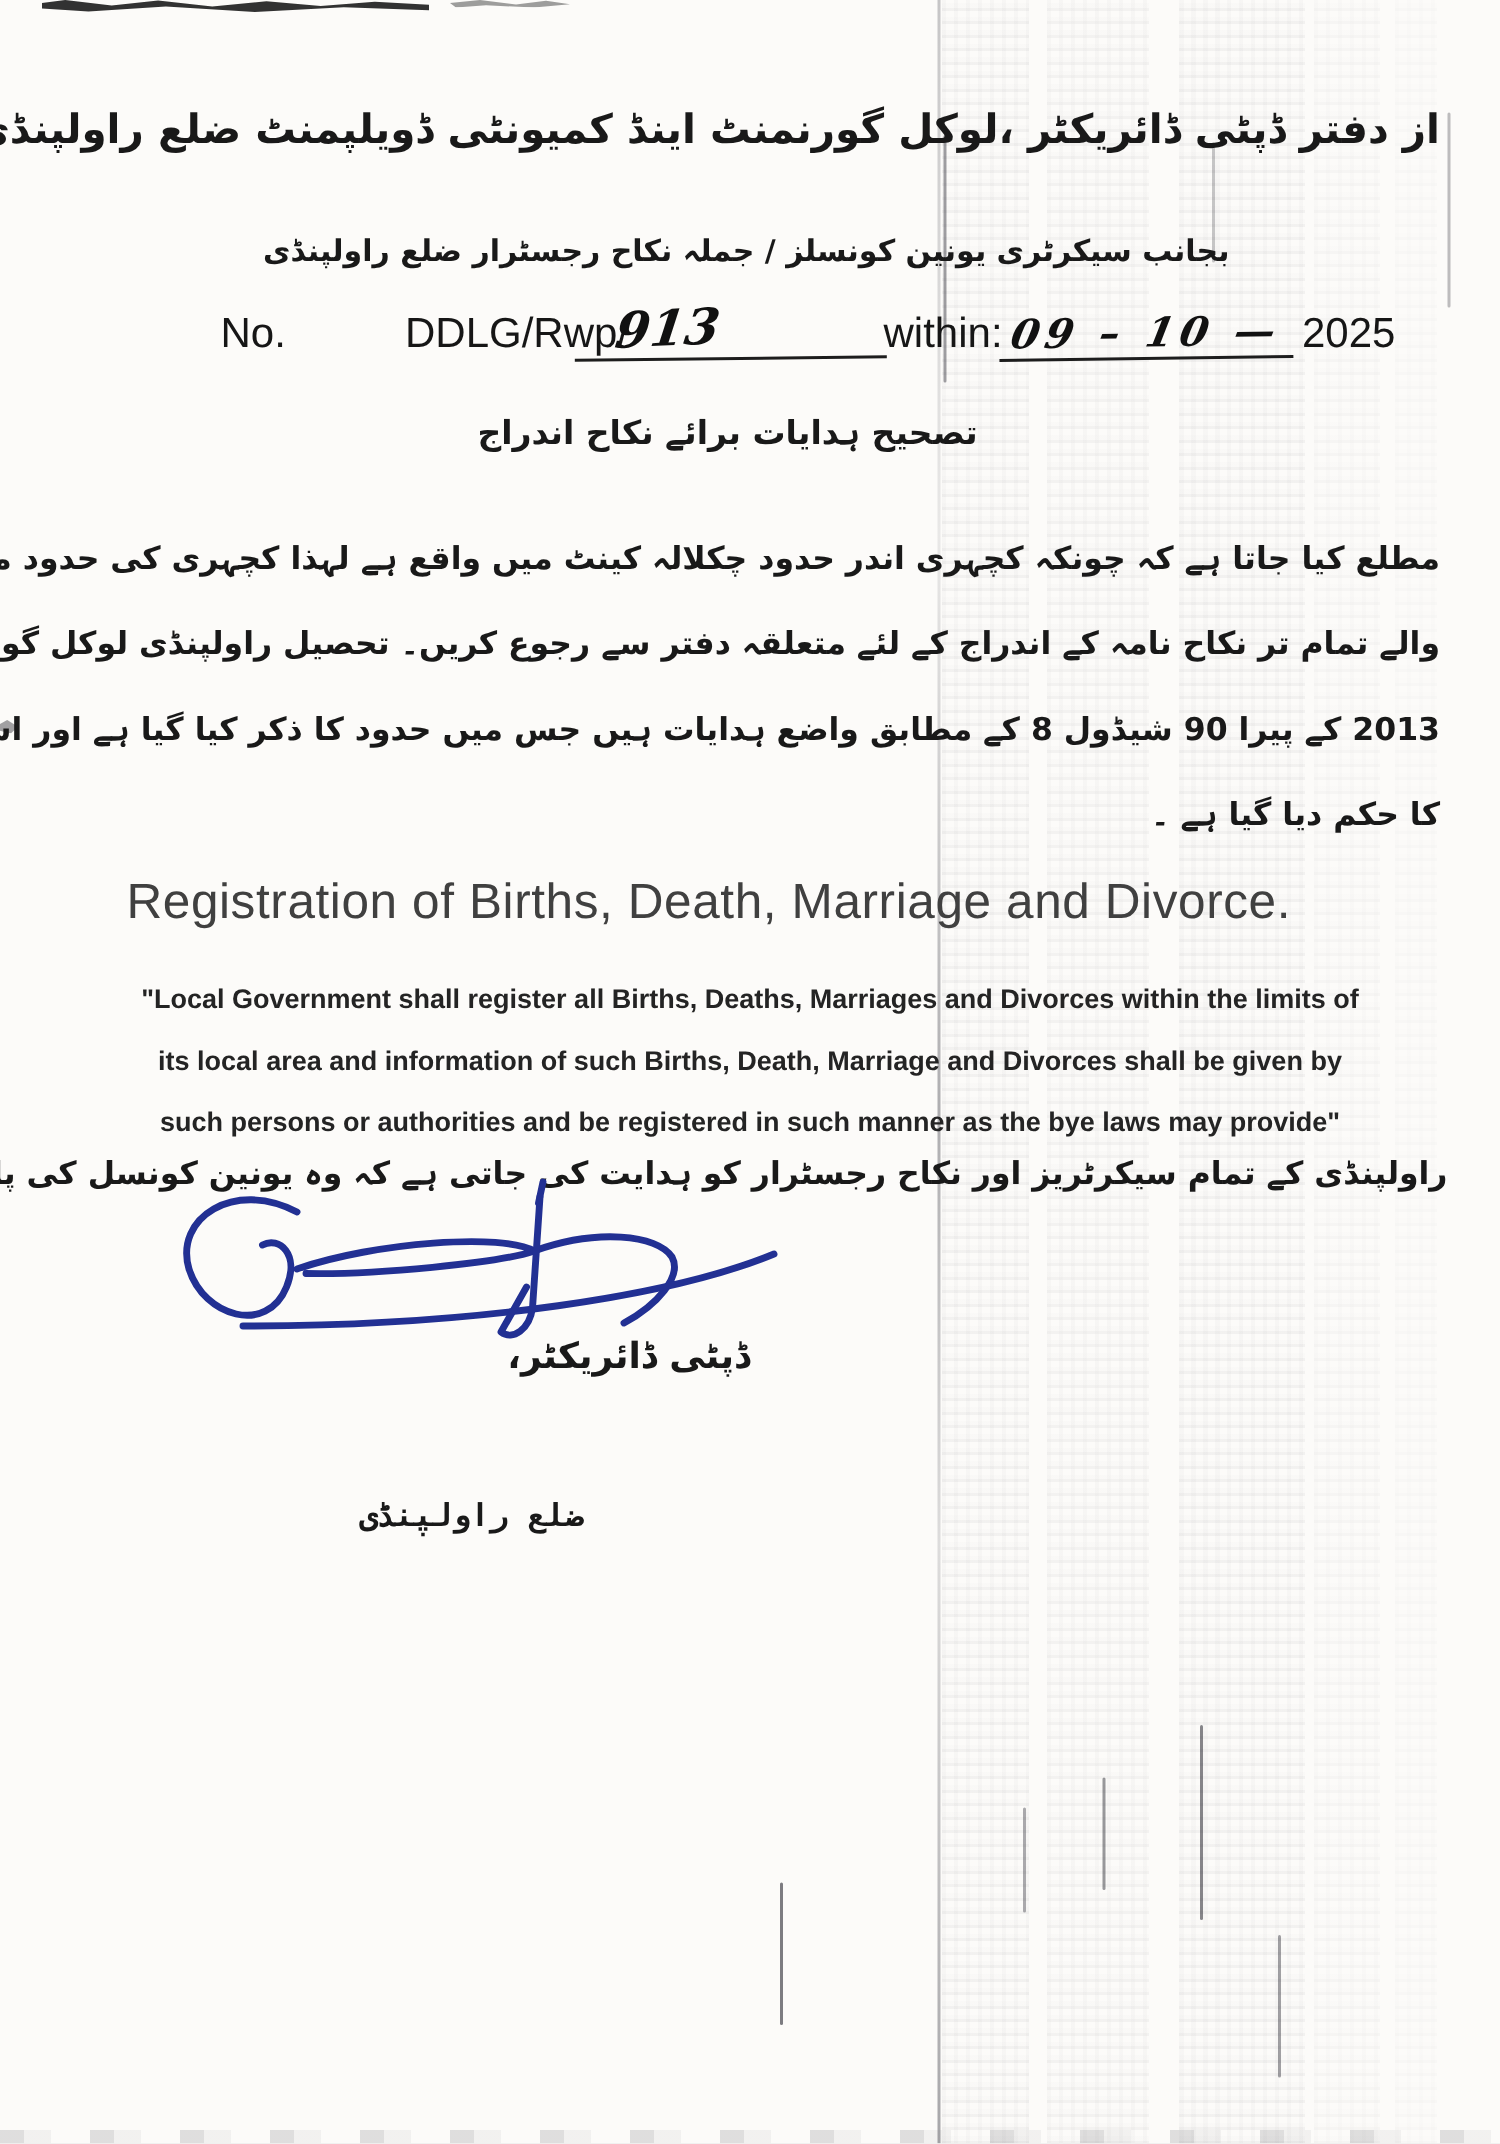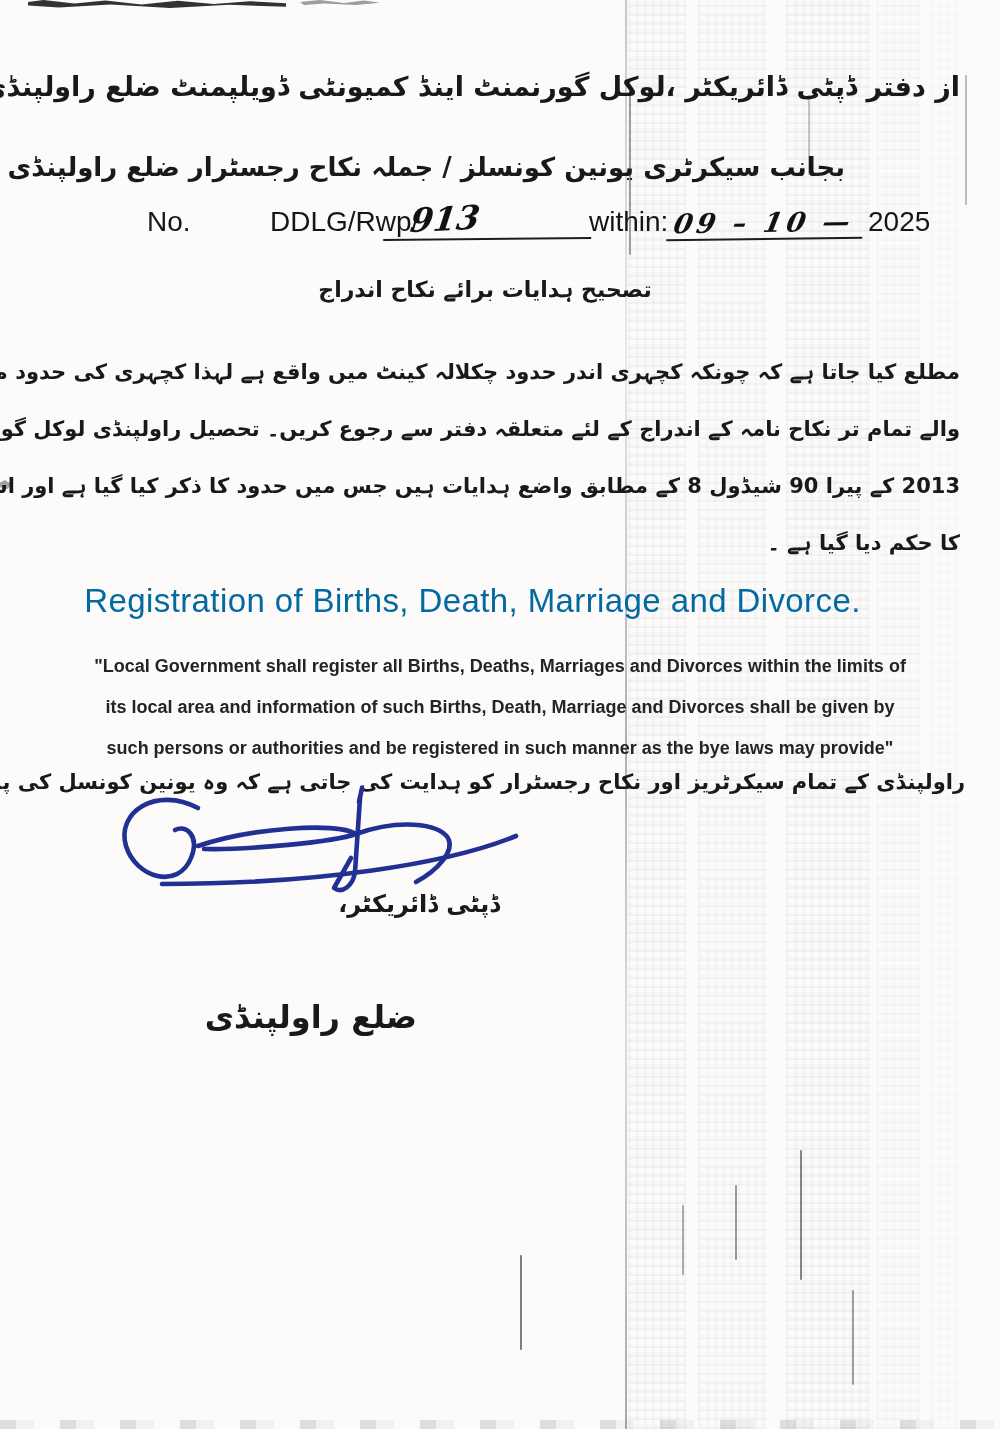--- a/index.html
+++ b/index.html
@@ -37,21 +37,21 @@
   .d6 { left:965px; top:75px;  height:130px; opacity:.35; }
   .d7 { left:682px; top:1205px; height:70px;  opacity:.45; }
   .d8 { left:808px; top:95px;  height:80px;  opacity:.3; }
   .bottom-smear { left:0; bottom:0; width:100%; height:9px; opacity:.5;
     background:repeating-linear-gradient(90deg, rgba(85,85,92,.35) 0 16px, rgba(85,85,92,.12) 16px 34px, rgba(0,0,0,0) 34px 60px); }
   .edge-mark { left:0; top:480px; width:12px; height:9px; background:rgba(70,70,75,.5);
     clip-path:polygon(0 30%,40% 0,100% 50%,60% 100%,0 80%); }
   
   .urdu { font-family:"DejaVu Sans", sans-serif; direction:rtl; unicode-bidi:isolate; font-weight:700; color:#191919; }
   .hdr1 { position:absolute; top:66px;  left:255px; right:40px;  text-align:center; font-size:27px; line-height:42px; white-space:nowrap; }
-  .hdr2 { position:absolute; top:146px; left:150px; right:155px; text-align:center; font-size:26px; line-height:42px; white-space:nowrap; }
+  .hdr2 { position:absolute; top:146px; left:150px; right:155px; text-align:center; font-size:20px; line-height:42px; white-space:nowrap; }
   .subject { position:absolute; top:268px; left:240px; right:270px; text-align:center; font-size:22px; line-height:44px; white-space:nowrap; }
   .para { position:absolute; top:344px; left:35px; right:40px; }
   .para .pline { height:57px; line-height:57px; text-align:center; white-space:nowrap; font-size:21px; }
   .para .pline-last { text-align:right; padding-left:0; }
   .directive { position:absolute; top:762px; left:130px; right:35px; text-align:center; font-size:21px; line-height:40px; white-space:nowrap; }
   
   .ref { position:absolute; top:198px; left:0; width:100%; height:52px; font-size:28px; color:#161616; }
   .ref .it { position:absolute; top:8px; }
   .no-label   { left:147px; }
   .ref-prefix { left:222px;margin-left:48px; }
@@ -59,29 +59,29 @@
   .year       { left:868px; }
   .blank { position:absolute; top:0; height:40px; border-bottom:2.5px solid #1d1d1d; }
   .blank1 { left:383px; width:208px; transform:rotate(-.6deg); }
   .blank2 { left:666px; width:196px; transform:rotate(-.8deg); }
   .hw { position:absolute; bottom:4px; width:100%; text-align:center;
         font-family:"DejaVu Serif", serif; font-style:italic; font-weight:700; color:#111; }
   .hw1 { font-size:33px; transform:skewX(-10deg) rotate(-2deg); bottom:2px; text-align:left; padding-left:28px; }
   .hw2 { font-size:27px; transform:skewX(-12deg); bottom:0; letter-spacing:4px; }
   
   .en-heading { position:absolute; top:582px; left:0; width:100%; text-align:center; padding-right:55px; box-sizing:border-box;
-    font-size:33px; letter-spacing:.4px; color:#0369a1; }
+    font-size:33px; letter-spacing:.4px; color:#404040; }
   .quote { position:absolute; top:646px; left:20px; right:20px; text-align:center;
     font-size:18px; font-weight:700; color:#242424; }
   .quote .qline { height:41px; line-height:41px; white-space:nowrap; }
   
   .sig-svg { position:absolute; left:98px; top:784px; }
   .sig-title    { position:absolute; top:890px; left:275px; width:225px; font-size:24px; white-space:nowrap; }
   .sig-dept     { position:absolute; top:938px; left:85px;  width:370px; text-align:center; font-size:23px; white-space:nowrap; }
-  .sig-district { position:absolute; top:998px; left:212px; width:205px; text-align:center; font-size:32px; white-space:nowrap; }
+  .sig-district { position:absolute; top:998px; left:212px; width:205px; text-align:center; font-size:21px; white-space:nowrap;font-family:Liberation Mono, monospace; }
 </style>
 </head>
 <body>
 
 <div class="page">
 
   <div class="art smudge-top"></div>
   <div class="art smudge-top2"></div>
   <div class="art band band1"></div>
   <div class="art band band2"></div>

